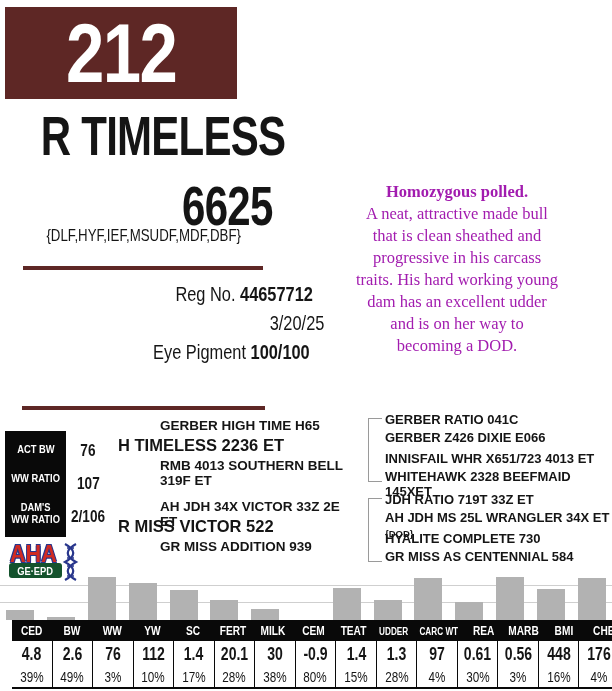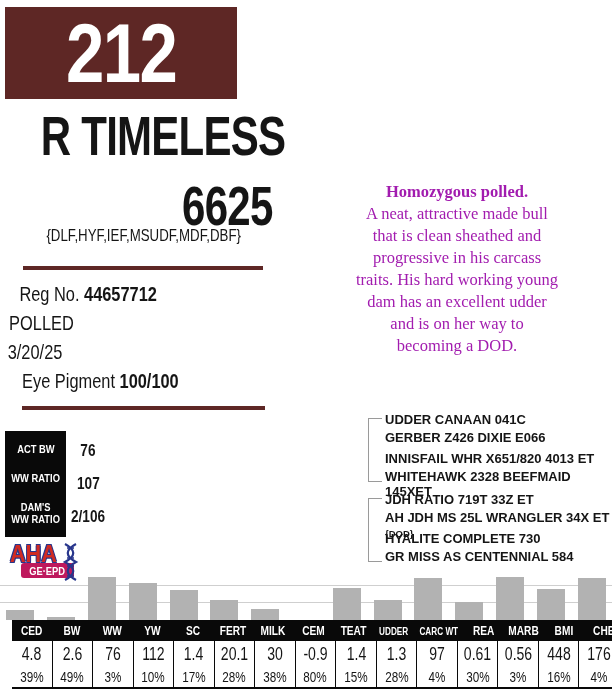--- a/index.html
+++ b/index.html
@@ -19,22 +19,22 @@
          font-weight:bold;line-height:56px;}
   .title .ln{font-size:56px;letter-spacing:-1px;transform:scaleX(.75);display:inline-block;white-space:nowrap;}
 
   .codes{position:absolute;left:0;top:226px;width:288px;text-align:center;font-weight:normal;font-size:17px;}
 
   .divider{position:absolute;height:4px;}
   .div1{left:23px;top:266px;width:240px;}
   .div2{left:22px;top:406px;width:243px;}
 
   
-  .reg{position:absolute;left:0;top:279px;width:288px;text-align:left;
-       font-size:21px;line-height:29px;}
+  .reg{position:absolute;left:0;top:279px;width:288px;text-align:right;
+       font-size:21px;line-height:29px;padding-left:44px;}
   .reg .val{font-weight:bold;}
 
   
   .desc{position:absolute;left:312px;top:181px;width:290px;text-align:center;
         font-family:"Liberation Serif",serif;font-size:16.5px;line-height:22px;color:#a21caf;}
   .desc .head{font-weight:bold;}
   .desc .body{white-space:pre-line;}
 
   
   .stats-box{position:absolute;left:5px;top:431px;width:61px;height:106px;background:#090909;
@@ -60,41 +60,41 @@
            border-left:1.5px solid #9a9a9a;border-top:1.5px solid #9a9a9a;border-bottom:1.5px solid #9a9a9a;}
   .ped-right .gline{position:absolute;left:17px;font-size:13px;font-weight:bold;}
   .ped-right .gline .tag{font-size:9.5px;}
   .g1{top:2px;} .g2{top:20px;} .g3{top:41px;} .g4{top:59px;}
 
   
   .logo{position:absolute;left:9px;top:543px;width:70px;height:39px;}
   .logo .aha{position:absolute;left:1px;top:-3px;font-size:24px;font-weight:bold;letter-spacing:0px;
              color:#d02a22;transform:scaleX(.9);transform-origin:left;
              text-shadow:-1px -1px 0 #28368c,1px -1px 0 #28368c,-1px 1px 0 #28368c,1px 1px 0 #28368c;}
-  .logo .ge{position:absolute;left:0;top:20px;width:53px;height:15px;background:#be185d;border-radius:3px;
-            color:#fff;font-weight:bold;font-size:11px;display:flex;align-items:center;justify-content:center;margin-left:12px;}
+  .logo .ge{position:absolute;left:0;top:20px;width:53px;height:15px;background:#14532d;border-radius:3px;
+            color:#fff;font-weight:bold;font-size:11px;display:flex;align-items:center;justify-content:center;}
   .logo .ge span{transform:scaleX(.85);}
   .logo svg{position:absolute;right:0;top:0;}
 
   
   .chart{position:absolute;left:0;top:574px;width:612px;height:46px;}
   .gridline{position:absolute;left:0;width:612px;height:1px;background:#cfcfcf;}
   .gl1{top:11px;} .gl2{top:28px;}
   .bar{position:absolute;bottom:0;width:28px;background:#b2b2b2;}
 
   
   .epd{position:absolute;left:12px;top:620px;width:612px;}
   .epd-header{display:flex;background:#090909;height:21px;}
   .epd-header .hc{flex:1;display:flex;align-items:center;justify-content:center;
                   color:#fff;font-weight:bold;font-size:13px;}
   .epd-header .hc.small{font-size:10.5px;}
   .epd-body{display:flex;height:46px;border-bottom:2.5px solid #090909;}
   .epd-body .col{flex:1;display:flex;flex-direction:column;align-items:center;border-right:1.5px solid #090909;}
   .epd-body .col:last-child{border-right:5px solid #090909;}
-  .epd-body .val{font-weight:normal;font-size:18px;line-height:25px;margin-top:1px;}
+  .epd-body .val{font-weight:bold;font-size:18px;line-height:25px;margin-top:1px;}
   .epd-body .pct{font-size:15px;line-height:19px;}
 </style>
 </head>
 <body>
 
 <div id="page">
 
   <div class="lot-box" style="background: rgb(94, 39, 37);">
     <span class="num">212</span>
   </div>
@@ -105,21 +105,20 @@
   </div>
 
   <div class="codes">
     <span class="cx">{DLF,HYF,IEF,MSUDF,MDF,DBF}</span>
   </div>
 
   <div class="divider div1" style="background: rgb(94, 39, 37);"></div>
 
   <div class="reg">
     <div><span class="cx"><span>Reg No. </span><span class="val">44657712</span></span></div>
-    <div><span class="cx">POLLED</span></div>
     <div><span class="cx">3/20/25</span></div>
     <div><span class="cx"><span>Eye Pigment </span><span class="val">100/100</span></span></div>
   </div>
 
   <div class="divider div2" style="background: rgb(94, 39, 37);"></div>
 
   <div class="desc">
     <div class="head">Homozygous polled.</div>
     <div class="body">A neat, attractive made bull
 that is clean sheathed and
@@ -135,27 +134,35 @@
       <div class="lbl">WW RATIO</div>
       <div class="lbl">DAM'S
 WW RATIO</div>
     </div>
   <div class="stats-vals">
       <div class="v">76</div>
       <div class="v">107</div>
       <div class="v">2/106</div>
     </div>
 
+  <div class="ped-left">
+    <div class="gp pl1">GERBER HIGH TIME H65</div>
+    <div class="parent pl2">H TIMELESS 2236 ET</div>
+    <div class="gp pl3">RMB 4013 SOUTHERN BELL 319F ET</div>
+    <div class="gp pl4">AH JDH 34X VICTOR 33Z 2E ET</div>
+    <div class="parent pl5">R MISS VICTOR 522</div>
+    <div class="gp pl6">GR MISS ADDITION 939</div>
+  </div>
 
   <div class="ped-right">
     <div class="grp grp1">
       <div class="bracket"></div>
-    <div class="gline g1">UDDER CANAAN 041C</div>
+    <div class="gline g1">GERBER RATIO 041C</div>
         <div class="gline g2">GERBER Z426 DIXIE E066</div>
-        <div class="gline g3">INNISFAIL WHR X651/820 4013 ET</div>
+        <div class="gline g3">INNISFAIL WHR X651/723 4013 ET</div>
         <div class="gline g4">WHITEHAWK 2328 BEEFMAID 145XET</div>
       </div>
     <div class="grp grp2">
       <div class="bracket"></div>
     <div class="gline g1">JDH RATIO 719T 33Z ET</div>
         <div class="gline g2">AH JDH MS 25L WRANGLER 34X ET <span class="tag">{DOD}</span></div>
         <div class="gline g3">HYALITE COMPLETE 730</div>
         <div class="gline g4">GR MISS AS CENTENNIAL 584</div>
       </div>
   </div>

